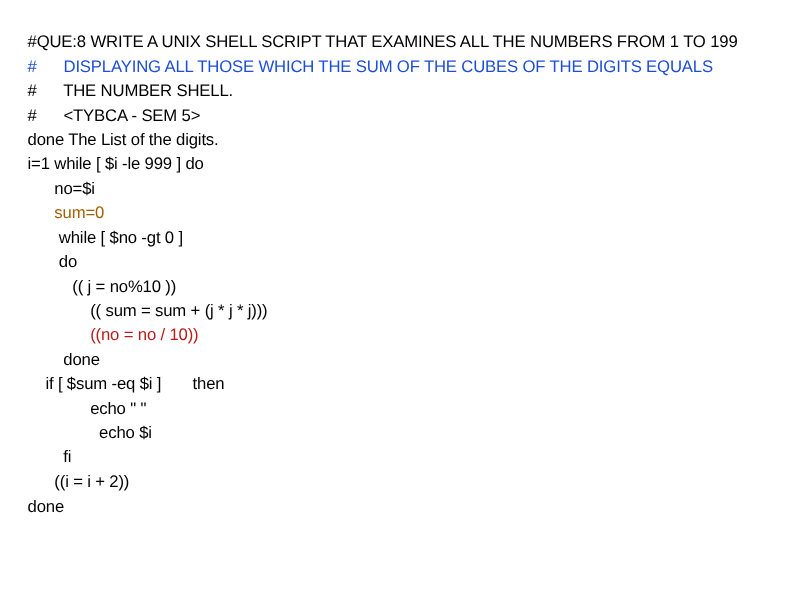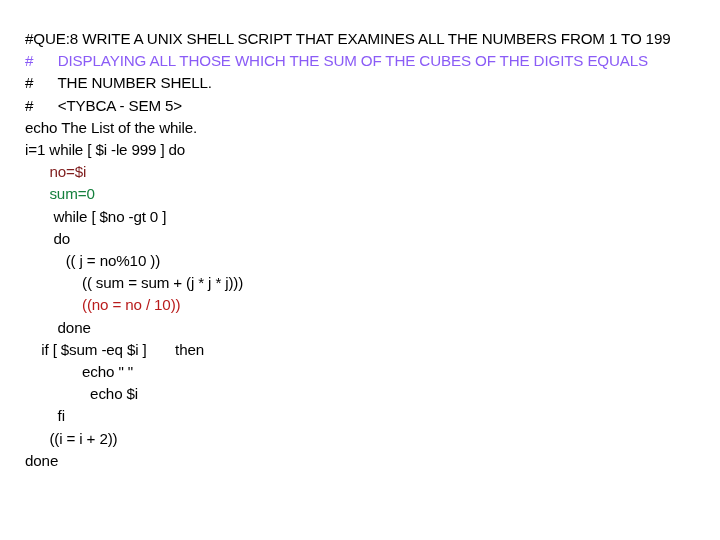--- a/index.html
+++ b/index.html
@@ -46,33 +46,33 @@
 </style>
 </head>
 <body>
 
 <div id="slide" style="background: rgb(255, 255, 255); border-radius: 21px;">
 
   <div id="code-block">
 
     <span class="code-line wrap-line" style="color: rgb(0, 0, 0);">#QUE:8 WRITE A UNIX SHELL SCRIPT THAT EXAMINES ALL THE NUMBERS FROM 1 TO 199</span>
 
-    <span class="code-line" style="color: #8b5cf6;">#      DISPLAYING ALL THOSE WHICH THE SUM OF THE CUBES OF THE DIGITS EQUALS</span>
+    <span class="code-line" style="color: #1d4ed8;">#      DISPLAYING ALL THOSE WHICH THE SUM OF THE CUBES OF THE DIGITS EQUALS</span>
 
     <span class="code-line" style="color: rgb(0, 0, 0);">#      THE NUMBER SHELL.</span>
 
     <span class="code-line" style="color: #000000;">#      &lt;TYBCA - SEM 5&gt;</span>
 
-    <span class="code-line" style="color: rgb(0, 0, 0);">echo The List of the while.</span>
+    <span class="code-line" style="color: rgb(0, 0, 0);">done The List of the digits.</span>
 
     <span class="code-line" style="color: rgb(0, 0, 0);">i=1 while [ $i -le 999 ] do</span>
 
-    <span class="code-line" style="color: #7f1d1d;">      no=$i</span>
+    <span class="code-line" style="color: #000000;">      no=$i</span>
 
-    <span class="code-line" style="color: #15803d;">      sum=0</span>
+    <span class="code-line" style="color: #a16207;">      sum=0</span>
 
     <span class="code-line" style="color: rgb(0, 0, 0);">       while [ $no -gt 0 ]</span>
 
     <span class="code-line" style="color: rgb(0, 0, 0);">       do</span>
 
     <span class="code-line" style="color: rgb(0, 0, 0);">          (( j = no%10 ))</span>
 
     <span class="code-line" style="color: rgb(0, 0, 0);">              (( sum = sum + (j * j * j)))</span>
 
     <span class="code-line" style="color: #b91c1c;">              ((no = no / 10))</span>

